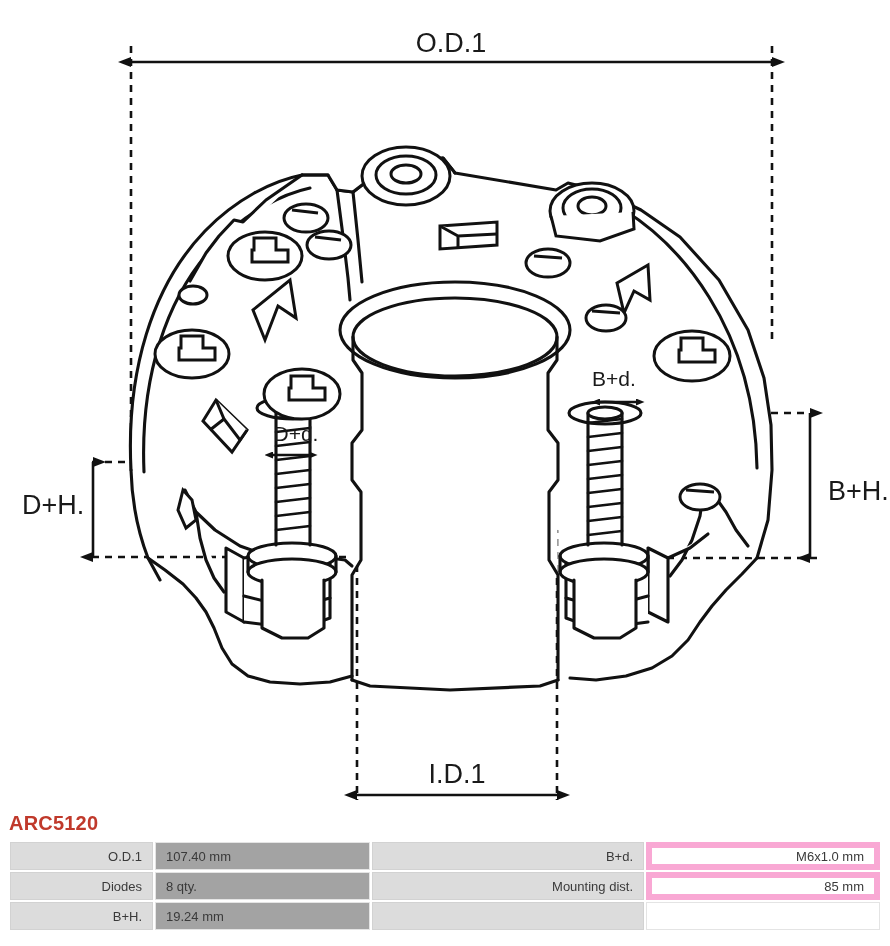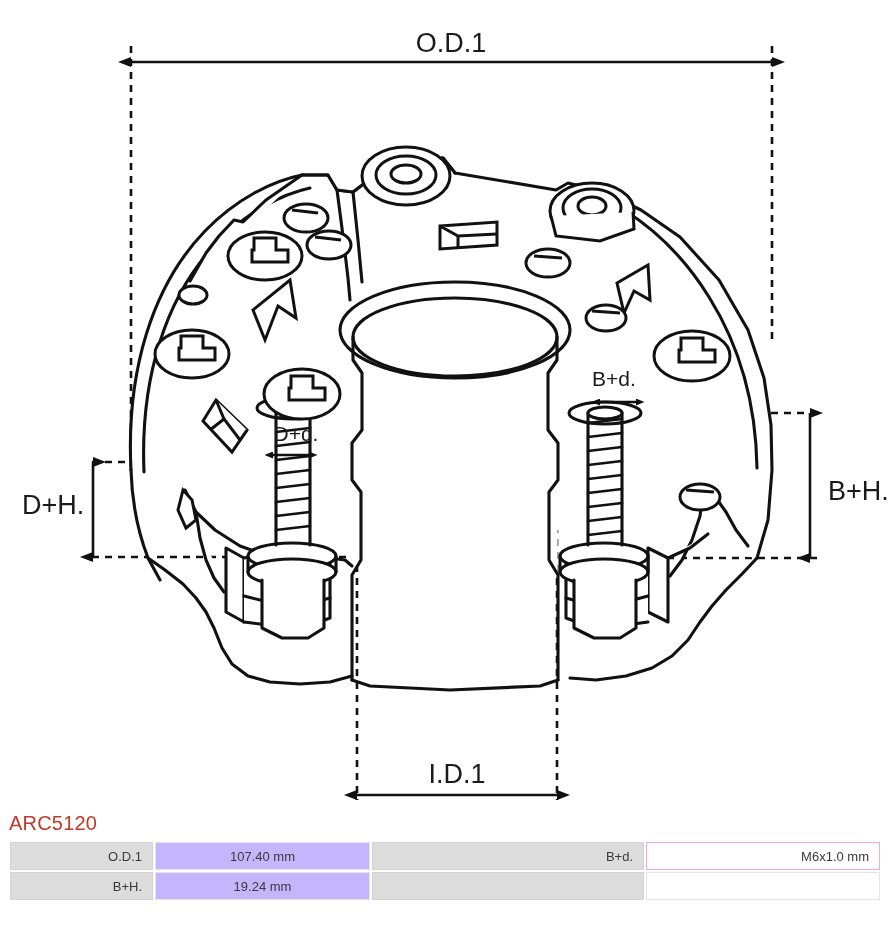--- a/index.html
+++ b/index.html
@@ -35,21 +35,21 @@
     width: 890px;
     height: 806px;
   }
 
   
   #part-title {
     position: absolute;
     left: 9px;
     top: 810px;
     font-size: 20px;
-    font-weight: normal;
+    font-weight: bold;
     letter-spacing: 0.2px;
     margin: 0;
     line-height: 26px;
   }
 
   
   #spec-table {
     position: absolute;
     left: 8px;
     top: 840px;
@@ -65,37 +65,37 @@
     box-sizing: border-box;
   }
   #spec-table td.label {
     background: #dcdcdc;
     border: 1px solid #d2d2d2;
     text-align: right;
     color: #3a3a3a;
     width: 143px;
   }
   #spec-table td.value {
-    background: #c4b5fd;
+    background: #a3a3a3;
     border: 1px solid #e4e4e4;
-    text-align: center;
+    text-align: left;
     color: #3a3a3a;
     width: 215px;
     margin-left: 28px;
   }
   #spec-table td.label-wide {
     background: #dcdcdc;
     border: 1px solid #d2d2d2;
     text-align: right;
     color: #3a3a3a;
     width: 272px;
   }
   #spec-table td.value-right {
     background: #ffffff;
-    border: 1px solid #f9a8d4;
+    border: 6px solid #f9a8d4;
     text-align: right;
     color: #3a3a3a;
     width: 234px;
   }
   #spec-table td.empty-label {
     background: #dcdcdc;
     border: 1px solid #d2d2d2;
   }
   #spec-table td.empty-value {
     background: #ffffff;
@@ -358,20 +358,26 @@
 
   <table id="spec-table">
     <tbody>
       <tr>
         <td class="label">O.D.1</td>
         <td class="value">107.40 mm</td>
         <td class="label-wide">B+d.</td>
         <td class="value-right">M6x1.0 mm</td>
       </tr>
       <tr>
+        <td class="label">Diodes</td>
+        <td class="value">8 qty.</td>
+        <td class="label-wide">Mounting dist.</td>
+        <td class="value-right">85 mm</td>
+      </tr>
+      <tr>
         <td class="label">B+H.</td>
         <td class="value">19.24 mm</td>
         <td class="empty-label"></td>
         <td class="empty-value"></td>
       </tr>
     </tbody>
   </table>
 
 </div>
 

